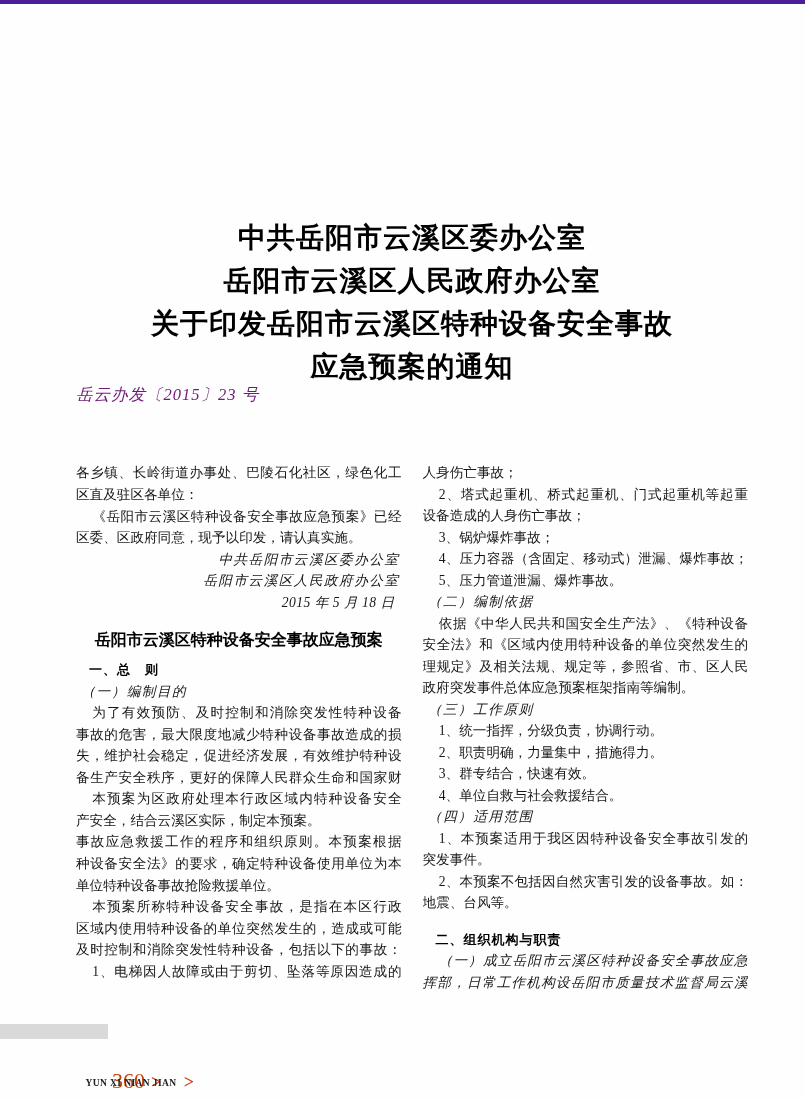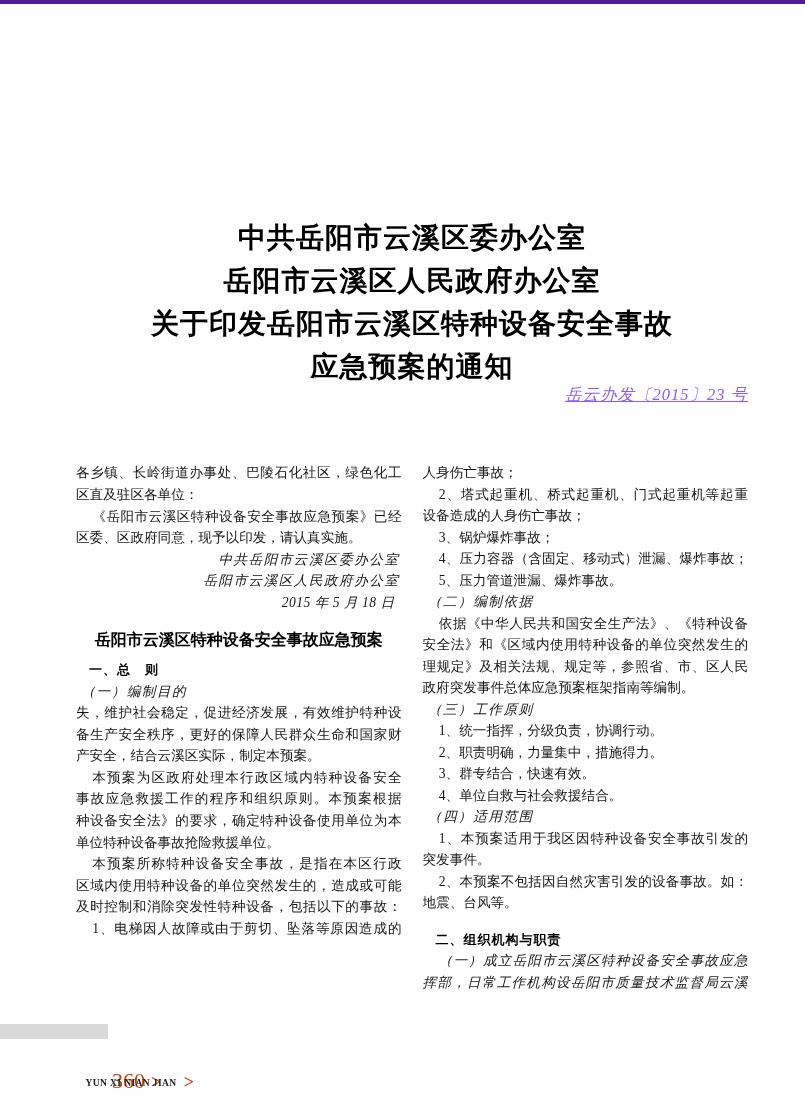--- a/index.html
+++ b/index.html
@@ -18,26 +18,25 @@
     text-align:center;
     font-family:"Liberation Sans", sans-serif;
     font-weight:700;
     font-size:28px;line-height:43px;
     color:#000;
     letter-spacing:1px;
   }
   .t-line{display:block;}
   .doc-number{
     position:absolute;top:380px;left:76px;width:672px;
-    text-align:right;
+    text-align:left;
     font-style:italic;
     font-size:16.5px;line-height:22px;
-    color:#8b5cf6;
+    color:#701a75;
     letter-spacing:1px;
-    text-decoration:underline;
   }
   
   .columns{
     position:absolute;top:458px;left:76px;width:672px;
     display:flex;gap:21px;
   }
   .col{
     width:327px;
     font-size:13.6px;line-height:21.5px;
     color:#161616;
@@ -104,24 +103,26 @@
         <p class="ln j">各乡镇、长岭街道办事处、巴陵石化社区，绿色化工园，</p>
         <p class="ln">区直及驻区各单位：</p>
         <p class="ln j ind">《岳阳市云溪区特种设备安全事故应急预案》已经</p>
         <p class="ln">区委、区政府同意，现予以印发，请认真实施。</p>
         <p class="ln sign">中共岳阳市云溪区委办公室</p>
         <p class="ln sign">岳阳市云溪区人民政府办公室</p>
         <p class="ln sign date">2015 年 5 月 18 日</p>
         <p class="ln center-bold">岳阳市云溪区特种设备安全事故应急预案</p>
         <p class="ln section">一、总　则</p>
         <p class="ln kai-head">（一）编制目的</p>
+        <p class="ln j ind">为了有效预防、及时控制和消除突发性特种设备</p>
+        <p class="ln j">事故的危害，最大限度地减少特种设备事故造成的损</p>
         <p class="ln j">失，维护社会稳定，促进经济发展，有效维护特种设</p>
         <p class="ln j">备生产安全秩序，更好的保障人民群众生命和国家财</p>
+        <p class="ln j ind">本预案为区政府处理本行政区域内特种设备安全</p>
         <p class="ln">产安全，结合云溪区实际，制定本预案。</p>
-        <p class="ln j ind">本预案为区政府处理本行政区域内特种设备安全</p>
         <p class="ln j">事故应急救援工作的程序和组织原则。本预案根据《特</p>
         <p class="ln j">种设备安全法》的要求，确定特种设备使用单位为本</p>
         <p class="ln">单位特种设备事故抢险救援单位。</p>
         <p class="ln j ind">本预案所称特种设备安全事故，是指在本区行政</p>
         <p class="ln j">区域内使用特种设备的单位突然发生的，造成或可能</p>
         <p class="ln j">及时控制和消除突发性特种设备，包括以下的事故：</p>
         <p class="ln j ind">1、电梯因人故障或由于剪切、坠落等原因造成的</p>
       </div>
     <div class="col" id="col-right">
         <p class="ln">人身伤亡事故；</p>

